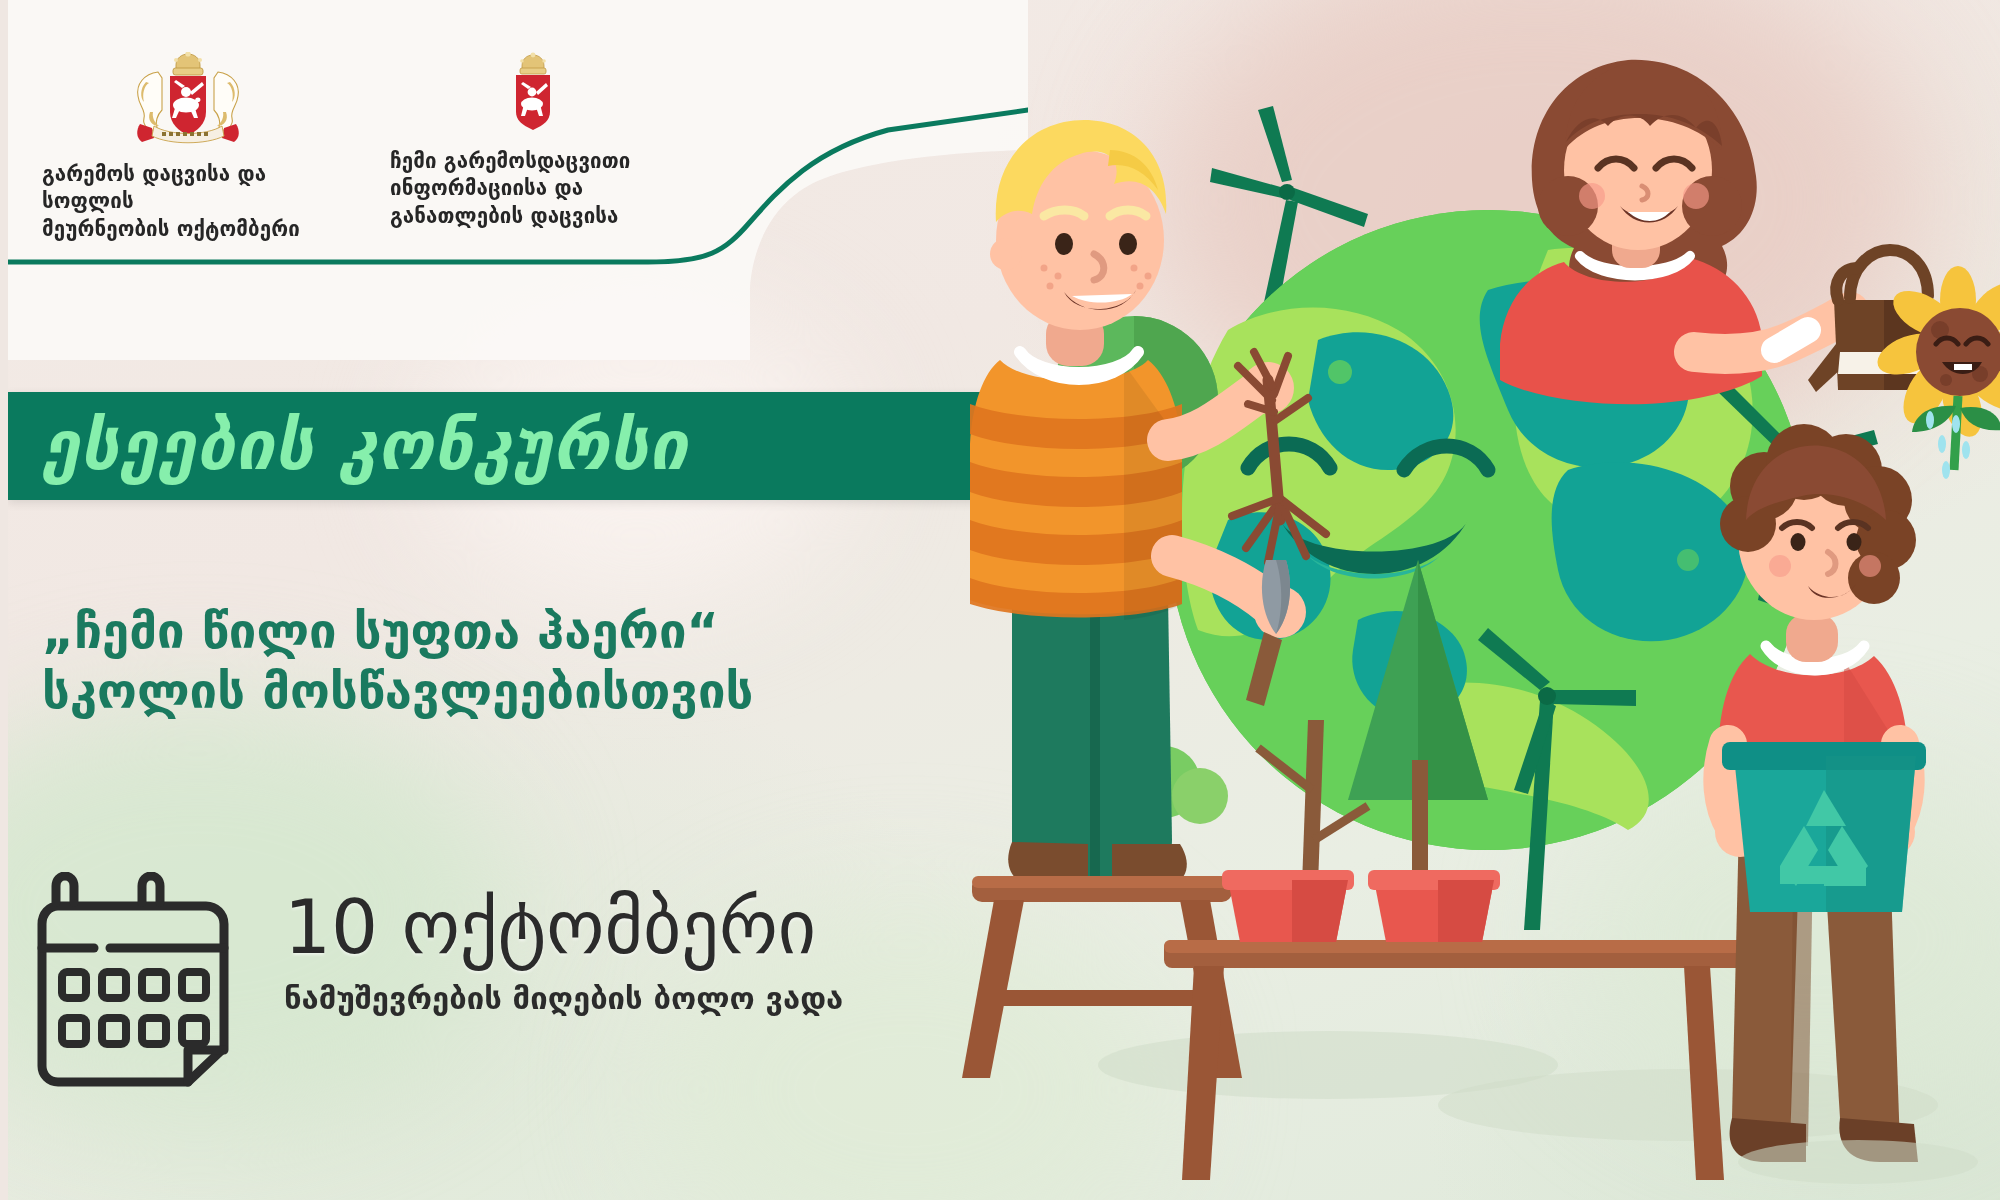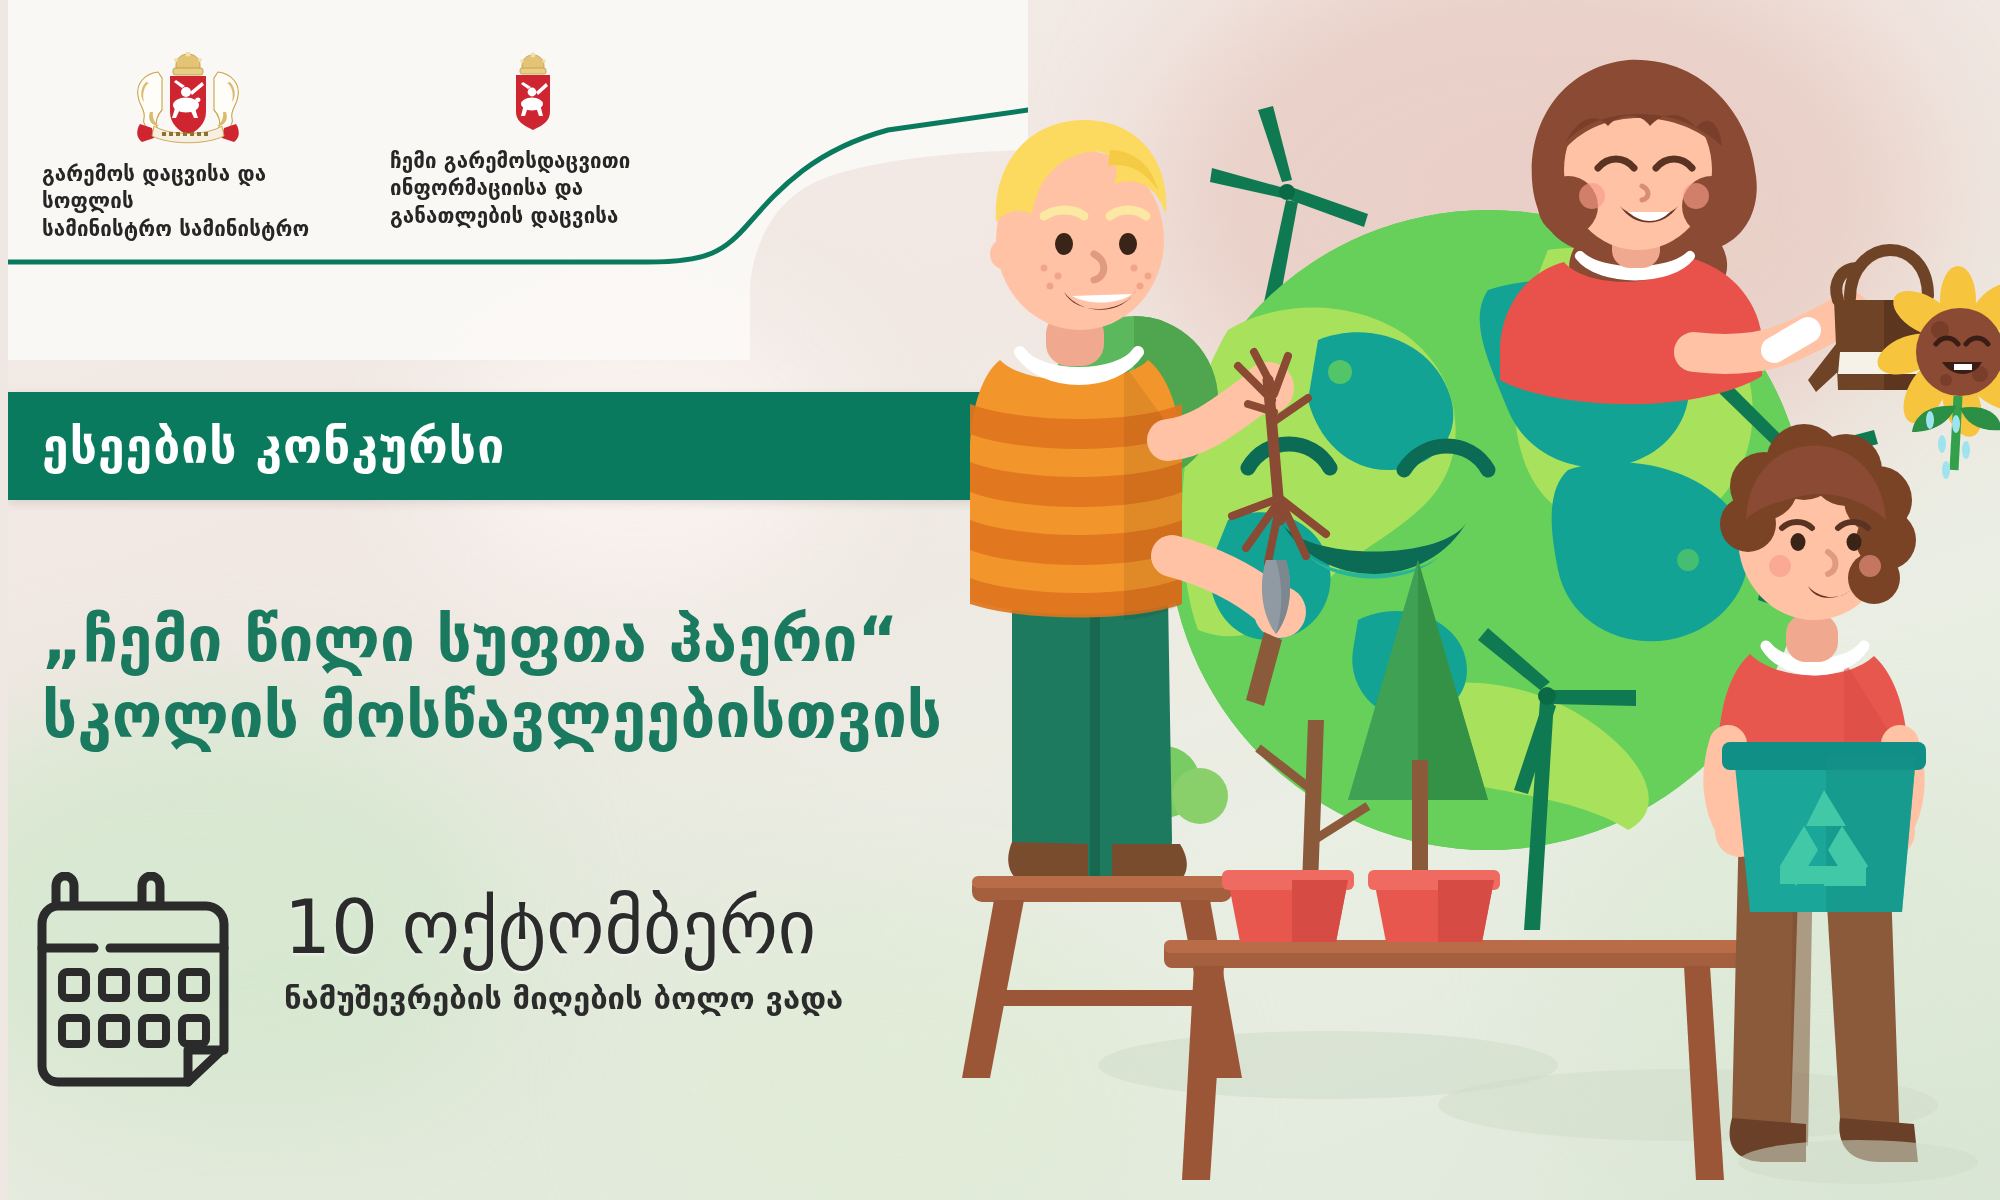--- a/index.html
+++ b/index.html
@@ -43,28 +43,28 @@
   .logo-1 .logo-cap{text-align:left;margin-left:4px;}
   .logo-2 .logo-cap{text-align:left;margin-left:2px;}
 
   
   .title-band{
     position:absolute;left:0;top:392px;width:1122px;height:108px;
     background:#0a7a5e;display:flex;align-items:center;
     box-shadow:0 3px 9px rgba(0,0,0,.10);
   }
   .title-band .title-text{
-    color:#ffffff;font-size:48px;font-weight:700;letter-spacing:1px;
-    padding-left:34px;white-space:nowrap;line-height:1;
+    color:#86efac;font-size:68px;font-weight:700;letter-spacing:1px;
+    padding-left:34px;white-space:nowrap;line-height:1;font-style:italic;
   }
 
   
   .subtitle{position:absolute;left:34px;top:602px;width:1180px;}
   .subtitle .line{
-    color:#1a7a5f;font-size:62px;font-weight:700;line-height:1.22;white-space:nowrap;
+    color:#1a7a5f;font-size:49px;font-weight:700;line-height:1.22;white-space:nowrap;
   }
 
   
   .date-row{position:absolute;left:28px;top:872px;display:flex;align-items:flex-start;}
   .cal-icon{width:210px;height:215px;flex:0 0 auto;}
   .date-texts{margin-left:38px;padding-top:18px;}
   .date-big{
     color:#2b2b2b;font-size:74px;font-weight:400;line-height:1;white-space:nowrap;
     text-shadow:0 2px 3px rgba(255,255,255,.55);
   }
@@ -140,21 +140,21 @@
             <rect x="41" y="80" width="4" height="4"></rect>
           <rect x="48" y="80" width="4" height="4"></rect>
             <rect x="55" y="80" width="4" height="4"></rect>
           <rect x="62" y="80" width="4" height="4"></rect>
             <rect x="69" y="80" width="4" height="4"></rect>
           <rect x="76" y="80" width="4" height="4"></rect>
         </g>
       </svg>
       <div class="logo-cap">
         <div>გარემოს დაცვისა და სოფლის</div>
-        <div>სამინისტრო სამინისტრო</div>
+        <div>მეურნეობის ოქტომბერი</div>
       </div>
     </div>
 
     <div class="logo-block logo-2">
       <svg class="crest" viewBox="0 0 62 82">
         <g>
           <path d="M20,14 C20,7 25,3 31,3 C37,3 42,7 42,14 L42,17 L20,17 Z" fill="#e3c477" stroke="#c19b45" stroke-width=".8"></path>
           <rect x="18" y="16" width="26" height="6" rx="2" fill="#e8cd86" stroke="#c19b45" stroke-width=".8"></rect>
           <circle cx="31" cy="3" r="2.4" fill="#f2e0a8"></circle>
           <circle cx="20" cy="9" r="1.8" fill="#f2e0a8"></circle>

